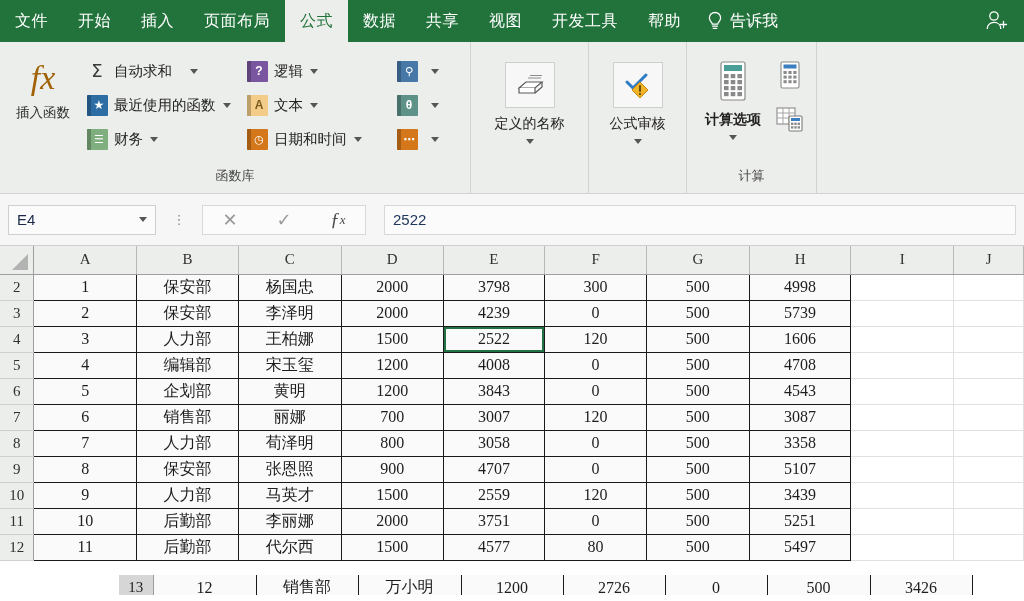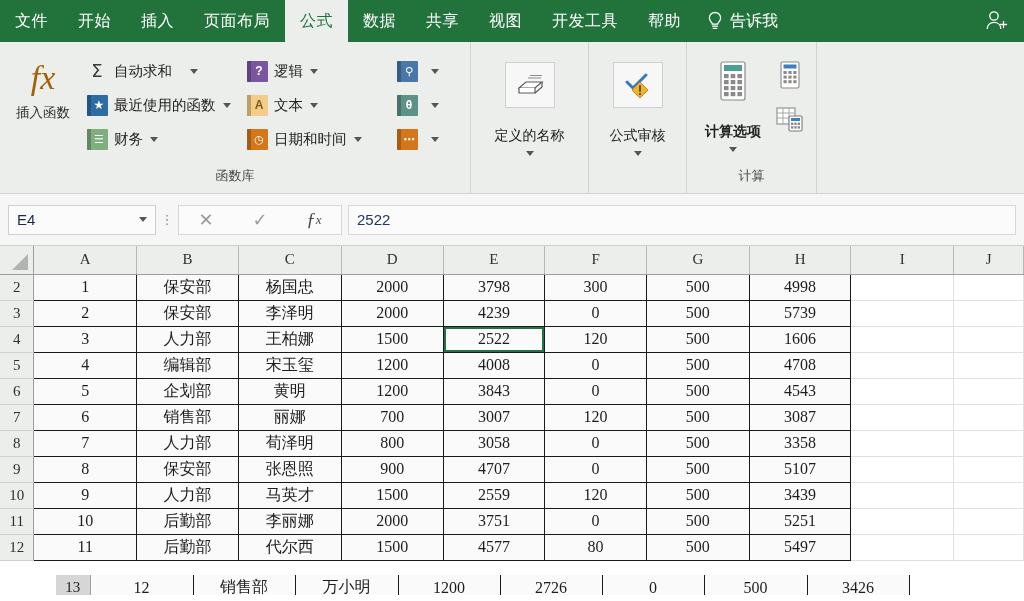--- a/index.html
+++ b/index.html
@@ -128,39 +128,40 @@
     display: flex; flex-direction: column; align-items: center;
     padding-top: 4px; cursor: default;
   }
   .bigtool .iconbox {
     width: 50px; height: 46px;
     border: 1px solid #cfcfcf;
     background: #f7f7f7;
     display:flex; align-items:center; justify-content:center;
   }
   .bigtool .iconbox.plain { border: none; background: transparent; }
-  .bigtool .cap { font-size: 14px; color: #222; margin-top: 19px; white-space: nowrap;}
+  .bigtool .cap { font-size: 14px; color: #222; margin-top: 7px; white-space: nowrap;}
   .bigtool .dd {
     width: 0; height: 0;
     border-left: 4px solid transparent;
     border-right: 4px solid transparent;
     border-top: 5px solid #555;
     margin-top: 6px;
   }
 
   .tinycol { display:flex; flex-direction:column; padding-top: 8px; gap: 14px; }
   .tinybtn { width: 30px; height: 30px; display:flex; align-items:center; justify-content:center; cursor: default;}
 
   
   .fbar {
     height: 52px;
     background: #f6f6f6;
     border-bottom: 1px solid #cfcfcf;
     display: flex; align-items: center;
     padding: 0 4px;
+    gap: 12px;
   }
   .namebox {
     width: 148px; height: 30px;
     background: #fbfbfb;
     border: 1px solid #cfcfcf;
     display: flex; align-items: center;
     padding: 0 8px;
     font-size: 15px; color: #1b2a4a;
     margin-left: 4px;
   }
@@ -724,21 +725,21 @@
         <td class="cell">80</td>
         <td class="cell">500</td>
         <td class="cell">5497</td>
         <td class="empty"></td>
         <td class="empty"></td>
       </tr>
     </tbody>
   </table>
 
   <div class="fragrow">
-    <table style="margin-left:56px;">
+    <table style="margin-left:119px;">
       <colgroup>
         <col style="width:34px">
         <col style="width:103px">
           <col style="width:102px">
           <col style="width:103px">
           <col style="width:102px">
         <col style="width:102px">
           <col style="width:102px">
           <col style="width:103px">
           <col style="width:102px">

